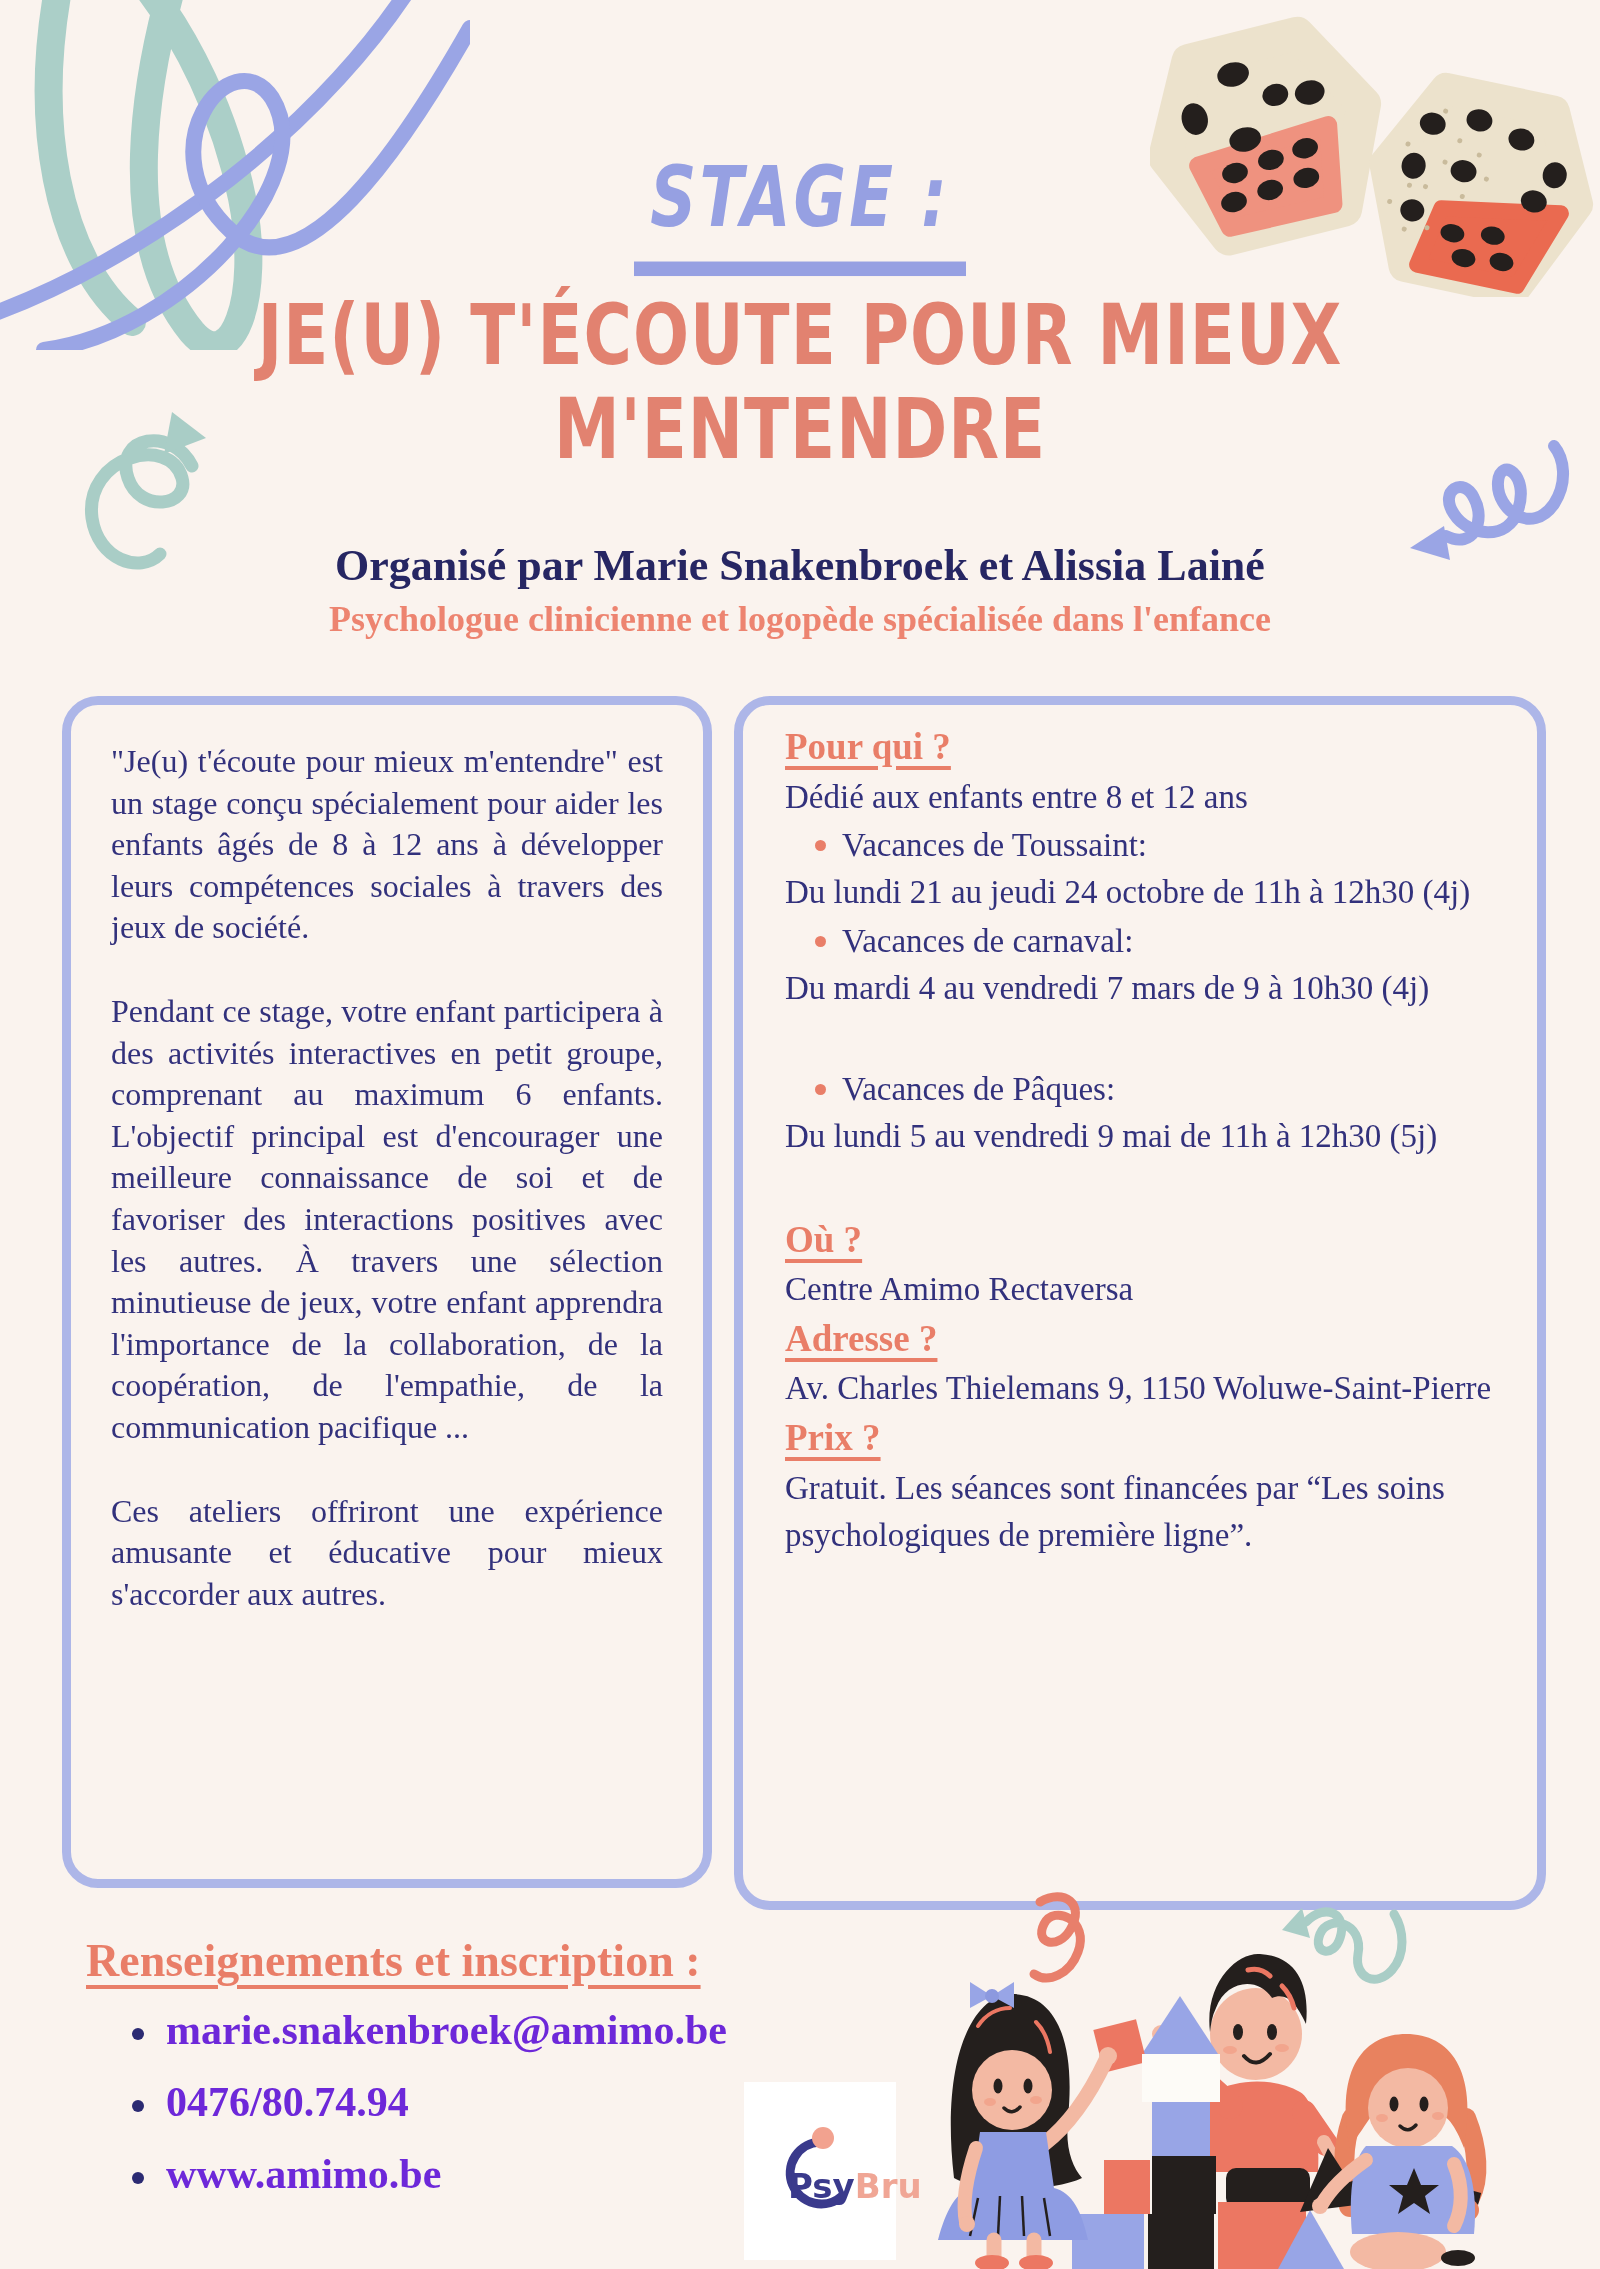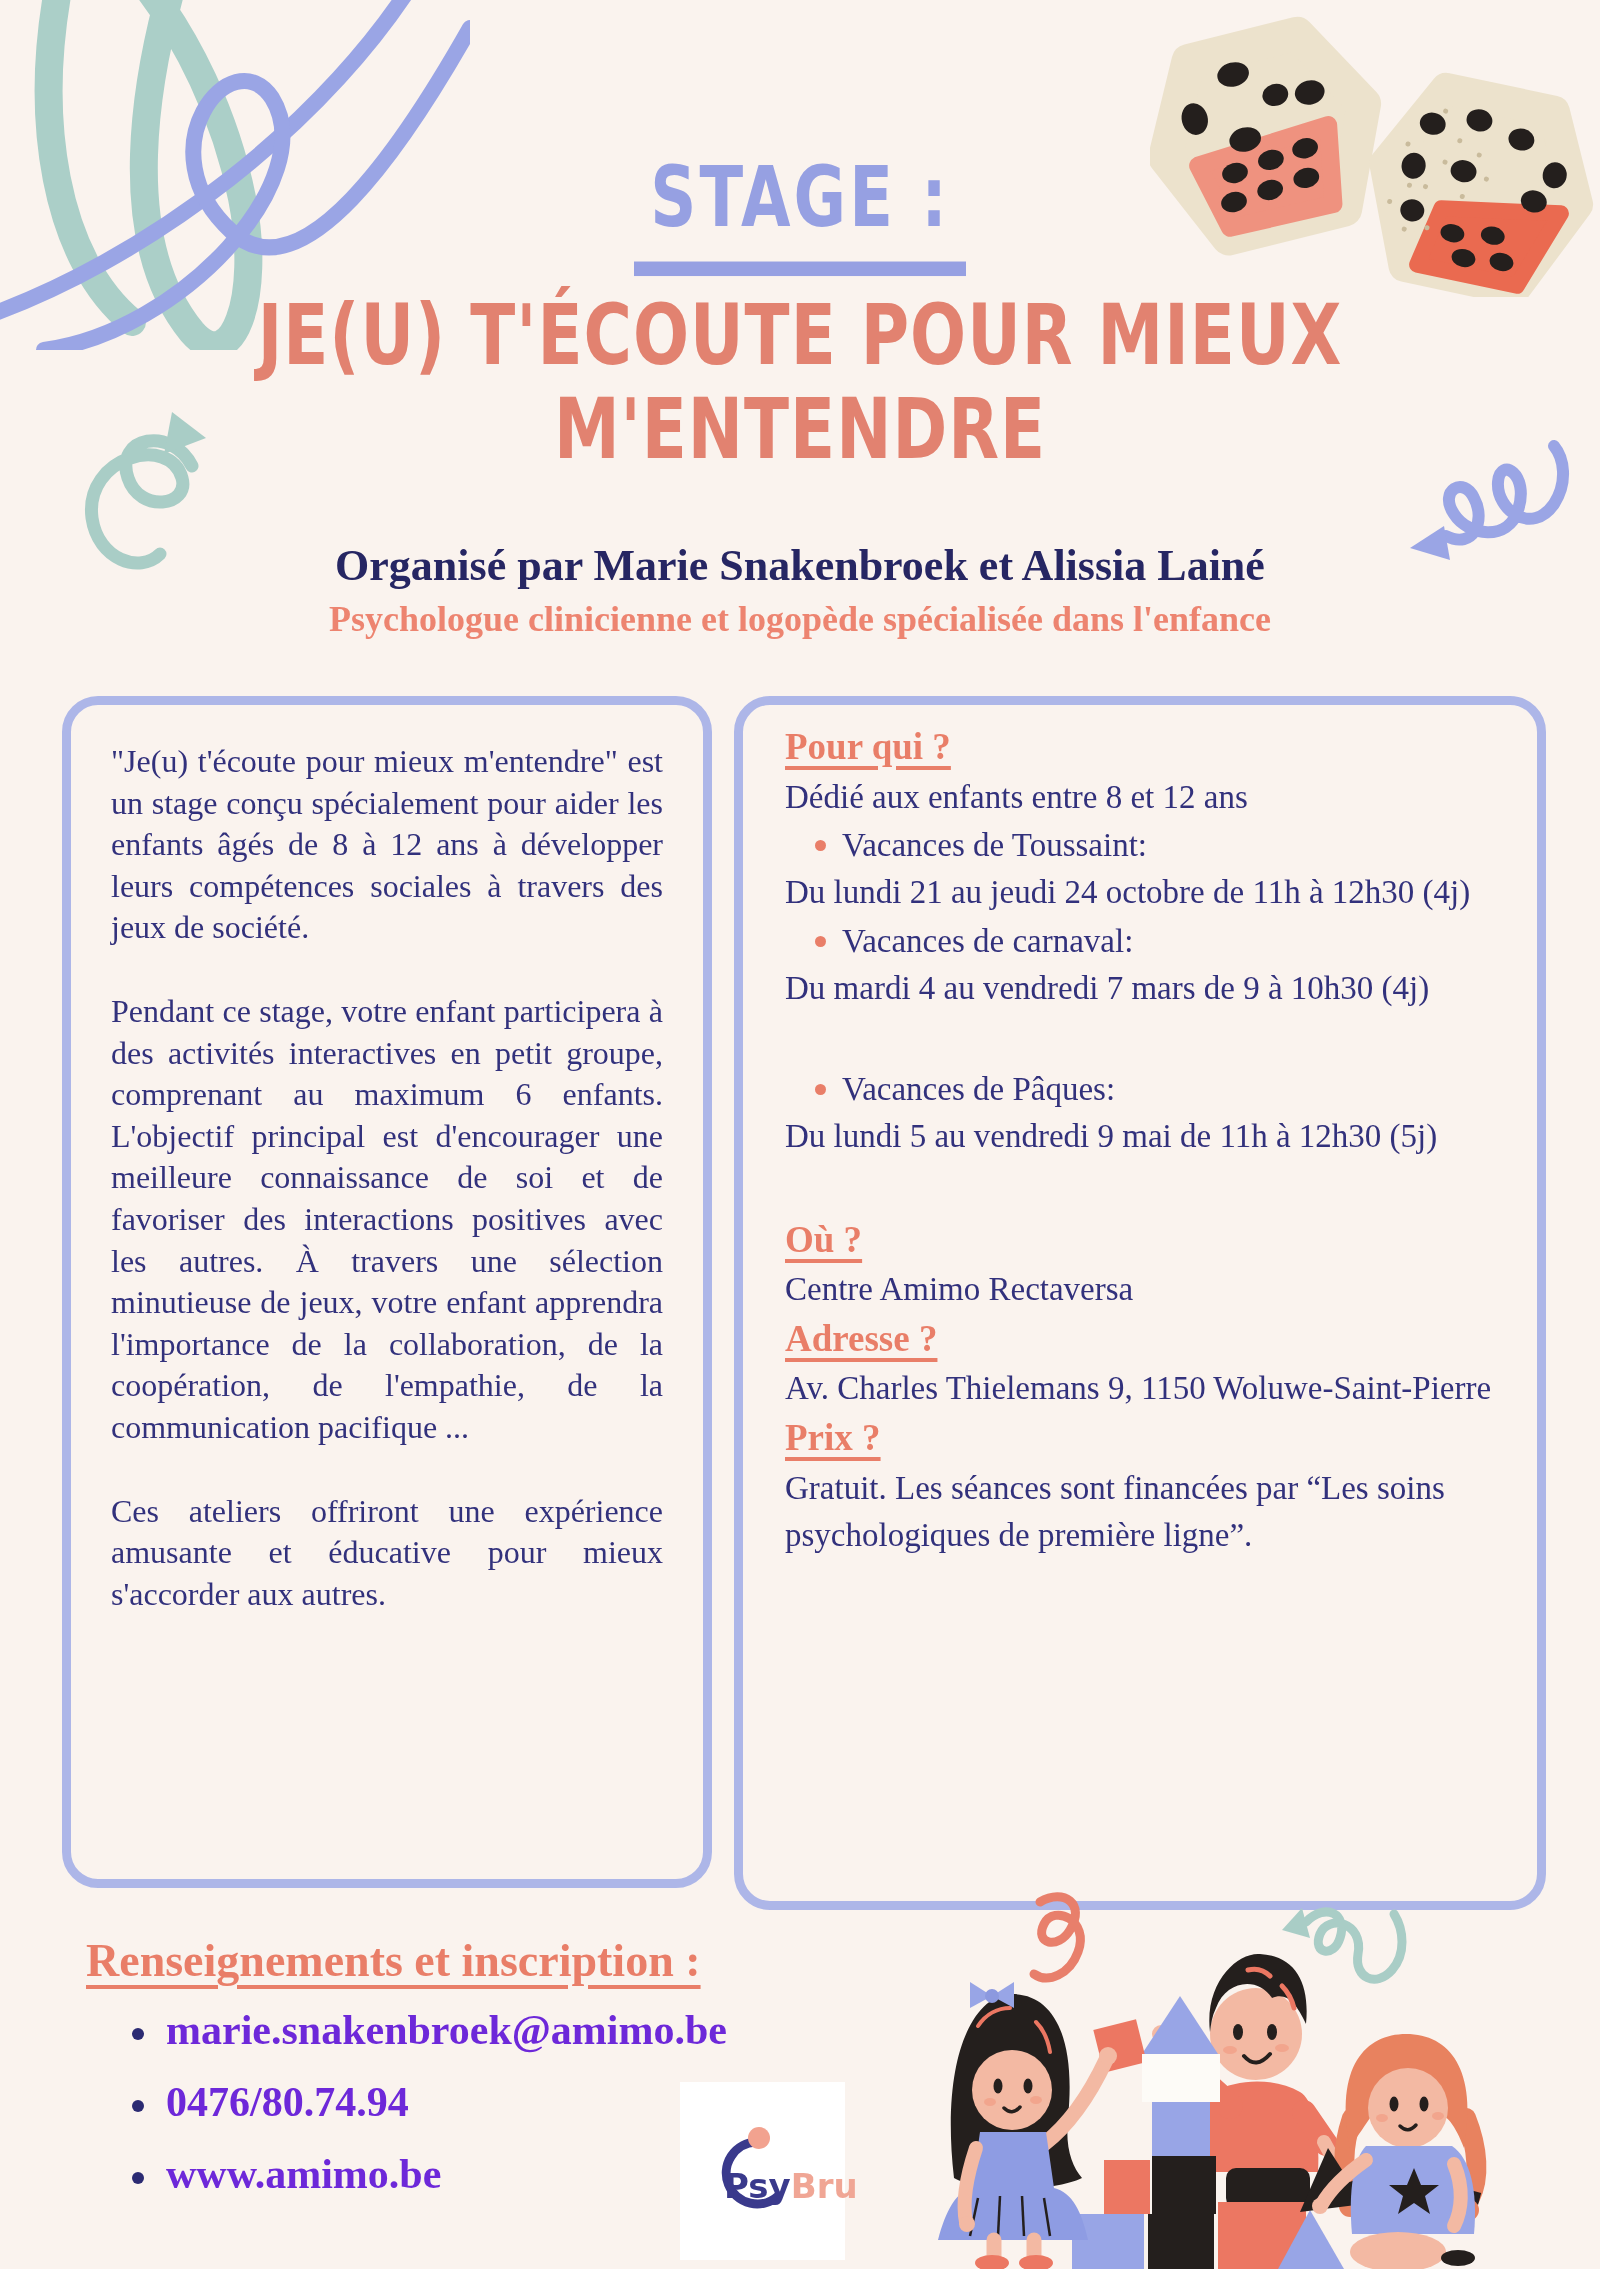--- a/index.html
+++ b/index.html
@@ -7,21 +7,21 @@
           font-family:"Liberation Serif",serif;margin:0 auto;}
   svg{display:block;}
 
   
   .decor-loops{position:absolute;left:0;top:0;}
   .dice{position:absolute;left:1150px;top:12px;}
   .spiral-left{position:absolute;left:44px;top:402px;}
   .squiggle-right{position:absolute;left:1404px;top:428px;}
 
   
-  .kicker-wrap{position:absolute;top:148px;left:0;width:100%;text-align:center;}
+  .kicker-wrap{position:absolute;top:148px;left:0;width:100%;text-align:center;font-style:italic;}
   .kicker{display:inline-block;font-family:"DejaVu Sans",sans-serif;font-weight:bold;
           font-size:64px;letter-spacing:3px;color:#96a0e2;padding:0 16px 12px;
           border-bottom:11px solid #96a0e2;transform:scaleY(1.32);transform-origin:top center;}
   .title{position:absolute;top:288px;left:130px;width:1340px;margin:0;text-align:center;
          font-family:"DejaVu Sans",sans-serif;font-weight:bold;font-size:66px;line-height:1.12;
          letter-spacing:1px;color:#e28270;transform:scaleY(1.28);transform-origin:top center;}
   .organizers{position:absolute;top:540px;left:0;width:100%;text-align:center;
               font-weight:bold;font-size:44px;color:#262663;}
   .subtitle{position:absolute;top:598px;left:0;width:100%;text-align:center;
             font-weight:bold;font-size:36px;color:#ed8470;}
@@ -46,21 +46,21 @@
   
   .contact-heading{position:absolute;left:86px;top:1934px;font-weight:bold;font-size:46px;
                    color:#e97e68;text-decoration:underline;text-decoration-thickness:4px;
                    text-underline-offset:9px;text-align:center;}
   .contact-list{position:absolute;left:132px;top:2006px;margin:0;padding:0;list-style:none;}
   .contact-list li{margin-bottom:24px;font-weight:bold;font-size:42px;color:#6d28d9;}
   .ndot{display:inline-block;width:12px;height:12px;border-radius:50%;background:#2b2a72;
         margin-right:22px;vertical-align:middle;}
 
   
-  .logo{position:absolute;left:680px;top:2082px;width:165px;height:178px;background:#ffffff;}
+  .logo{position:absolute;left:744px;top:2082px;width:152px;height:178px;background:#ffffff;}
   .logo svg{position:absolute;left:0;top:0;}
   .logo-text{position:absolute;left:44px;top:84px;font-family:"DejaVu Sans",sans-serif;
              font-weight:bold;font-size:34px;letter-spacing:0;}
   .logo-psy{color:#3a3a8c;}
   .logo-bru{color:#f0a695;}
 
   .kids{position:absolute;left:858px;top:1886px;}
 </style>
 </head>
 <body>

